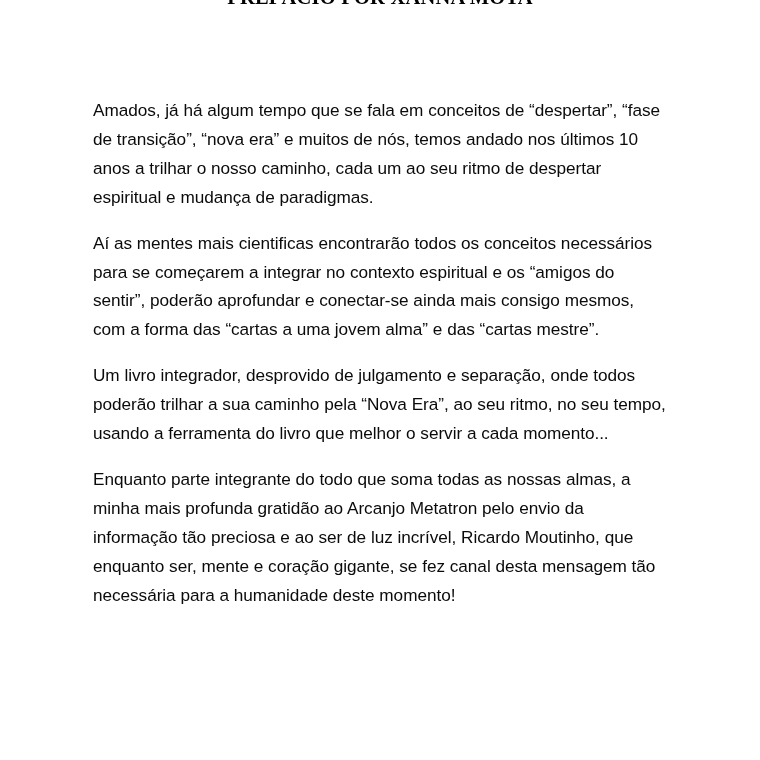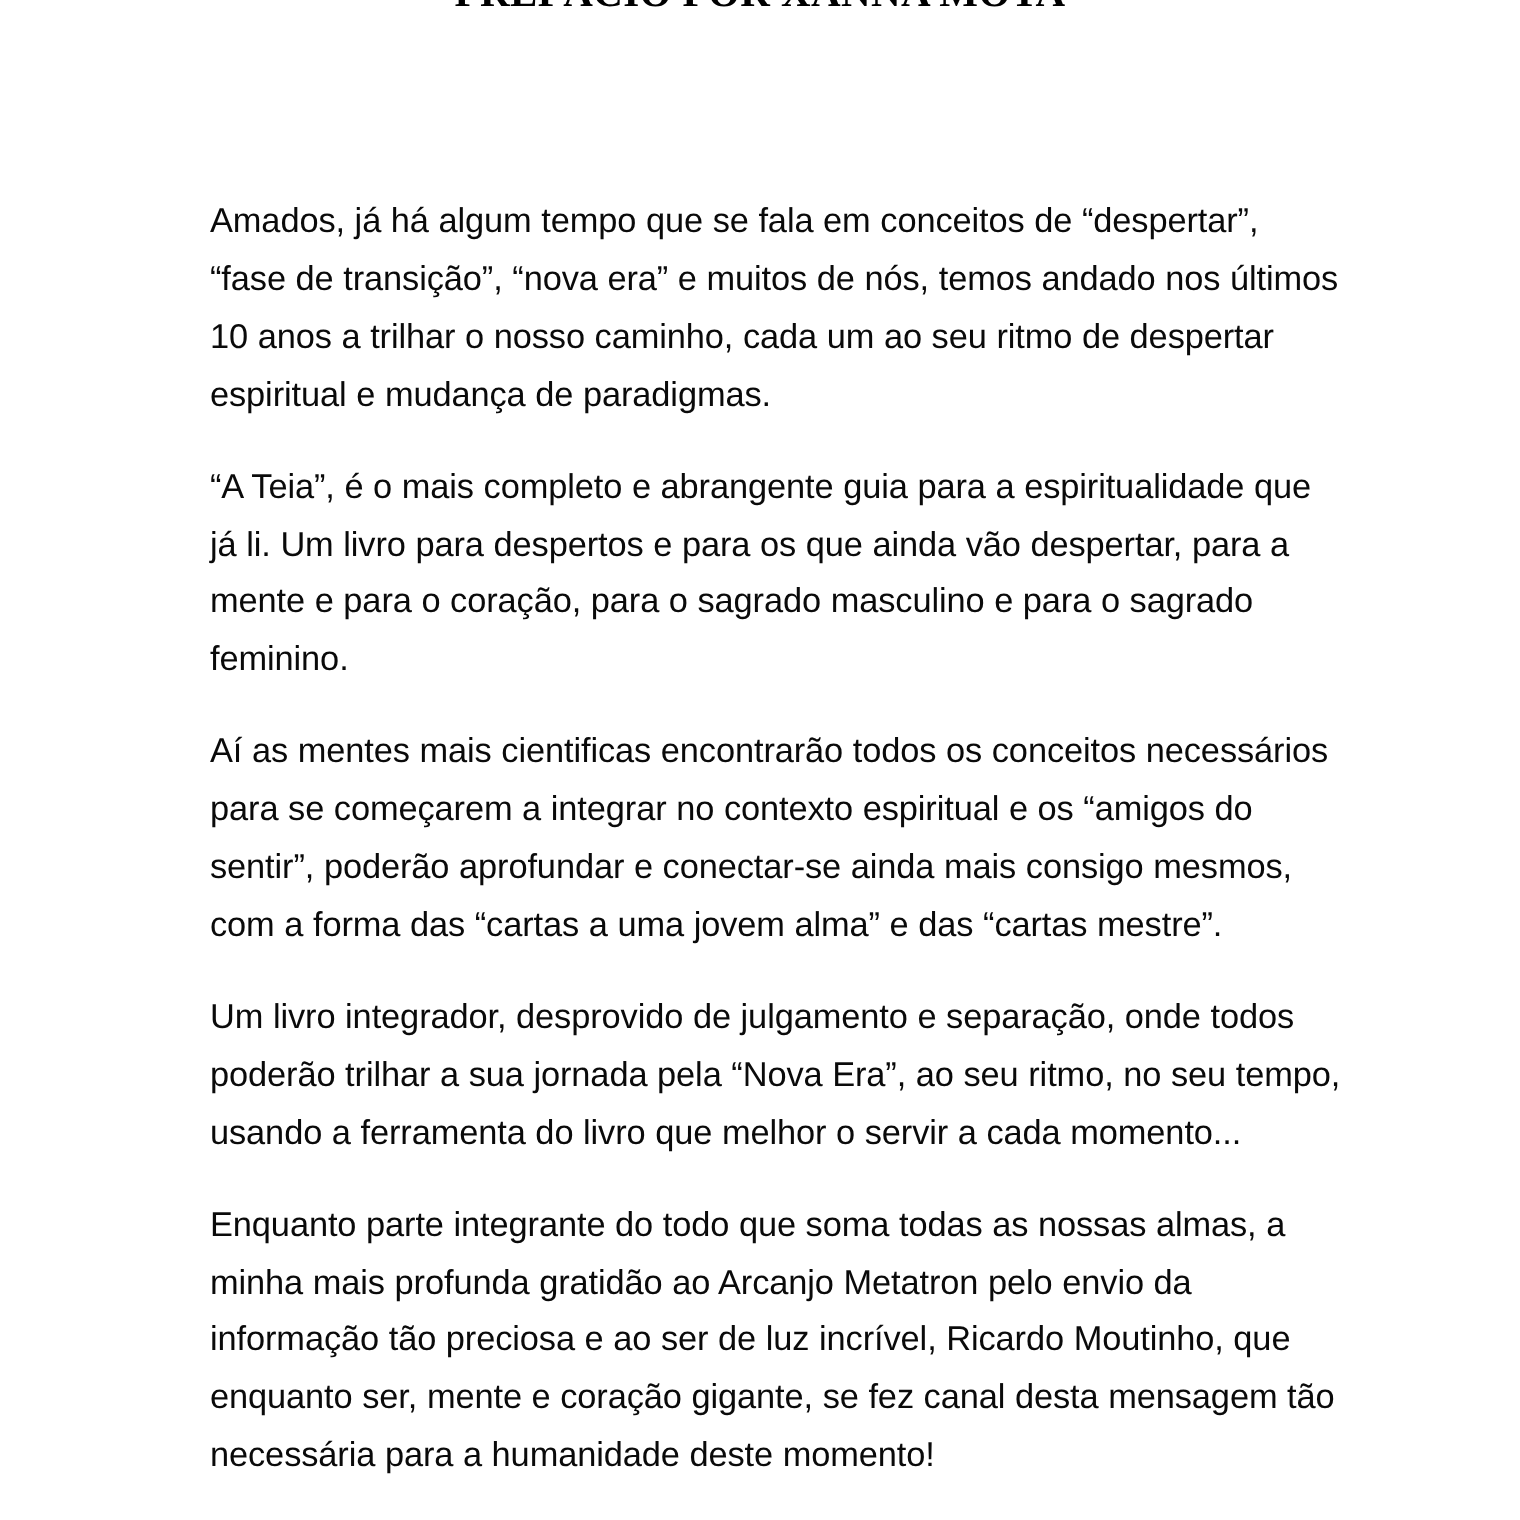--- a/index.html
+++ b/index.html
@@ -51,41 +51,40 @@
 
   
   #body-column {
     position: absolute;
     left: 89px;
     top: 96px;
     width: 582px;
   }
 
   p.para {
-    margin: 0 0 17px 16px;
+    margin: 0 0 17px 4px;
     font-size: 17.2px;
     line-height: 28.9px;
     text-align: left;
     color: #0a0a0a;
     letter-spacing: -0.05px;
     word-spacing: 0.1px;
   }
 </style>
 </head>
 <body>
 
 <div id="page">
 
   <div id="title-clip">
     <div id="doc-title">PREFÁCIO POR XÂNNA MOTA</div>
   </div>
 
   <div id="body-column">
 
     <p class="para">Amados, já há algum tempo que se fala em conceitos de “despertar”, “fase de transição”, “nova era” e muitos de nós, temos andado nos últimos 10 anos a trilhar o nosso caminho, cada um ao seu ritmo de despertar espiritual e mudança de paradigmas.</p>
-    <p class="para">“A Teia”, é o mais completo e abrangente guia para a espiritualidade que já li. Um livro para despertos e para os que ainda vão despertar, para a mente e para o coração, para o sagrado masculino e para o sagrado feminino.</p>
     <p class="para">Aí as mentes mais cientificas encontrarão todos os conceitos necessários para se começarem a integrar no contexto espiritual e os “amigos do sentir”, poderão aprofundar e conectar-se ainda mais consigo mesmos, com a forma das “cartas a uma jovem alma” e das “cartas mestre”.</p>
-    <p class="para">Um livro integrador, desprovido de julgamento e separação, onde todos poderão trilhar a sua jornada pela “Nova Era”, ao seu ritmo, no seu tempo, usando a ferramenta do livro que melhor o servir a cada momento...</p>
+    <p class="para">Um livro integrador, desprovido de julgamento e separação, onde todos poderão trilhar a sua caminho pela “Nova Era”, ao seu ritmo, no seu tempo, usando a ferramenta do livro que melhor o servir a cada momento...</p>
     <p class="para">Enquanto parte integrante do todo que soma todas as nossas almas, a minha mais profunda gratidão ao Arcanjo Metatron pelo envio da informação tão preciosa e ao ser de luz incrível, Ricardo Moutinho, que enquanto ser, mente e coração gigante, se fez canal desta mensagem tão necessária para a humanidade deste momento!</p>
 
   </div>
 
 </div>
 
 </body></html>

